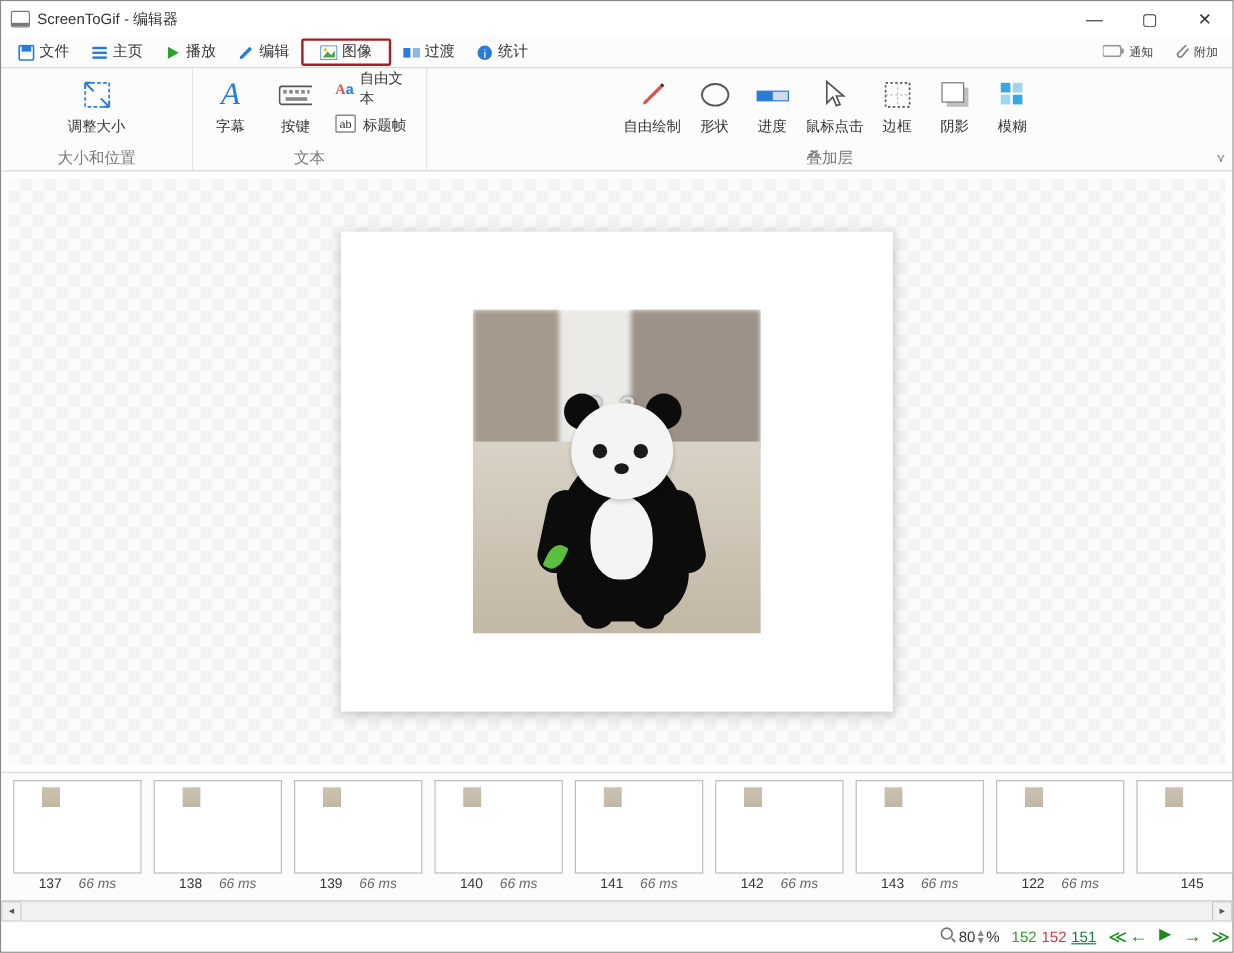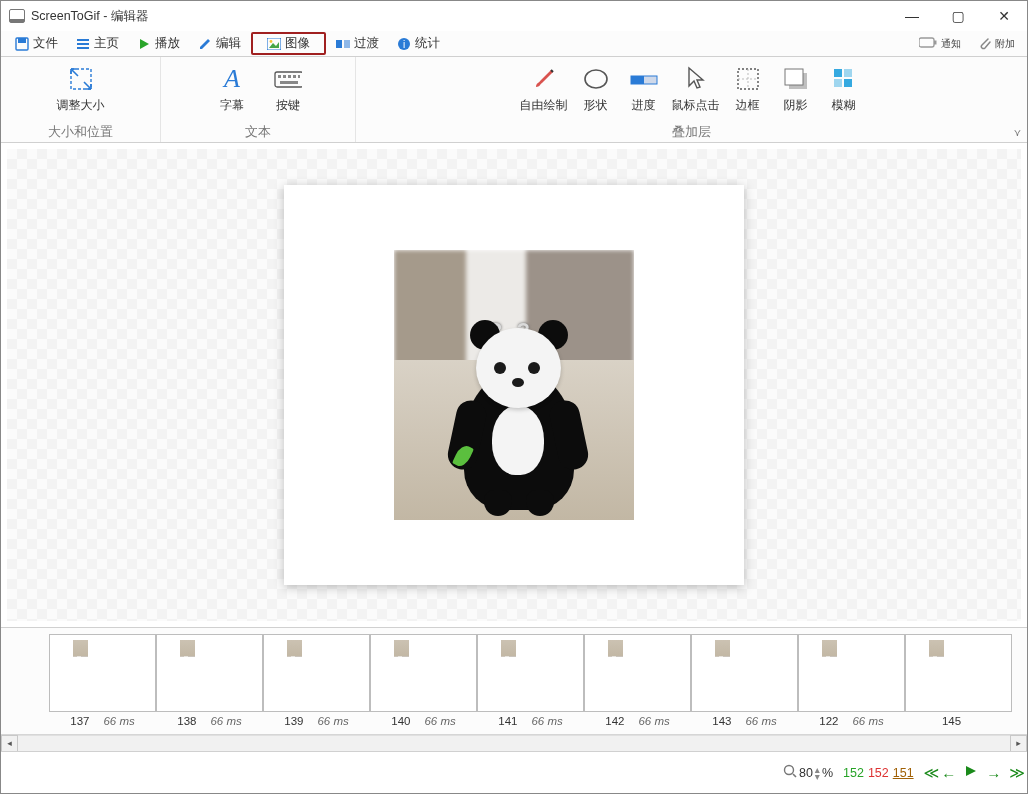--- a/index.html
+++ b/index.html
@@ -60,39 +60,39 @@
   .ear-l { position:absolute; left:76px; top:70px; width:30px; height:30px; background:#0c0c0c; border-radius:50%; }
   .ear-r { position:absolute; left:144px; top:70px; width:30px; height:30px; background:#0c0c0c; border-radius:50%; }
   .eye-l { position:absolute; left:100px; top:112px; width:12px; height:12px; background:#1a1a1a; border-radius:50%; }
   .eye-r { position:absolute; left:134px; top:112px; width:12px; height:12px; background:#1a1a1a; border-radius:50%; }
   .nose { position:absolute; left:118px; top:128px; width:12px; height:9px; background:#1a1a1a; border-radius:50%; }
   .leg-l { position:absolute; left:90px; top:240px; width:28px; height:26px; background:#0c0c0c; border-radius:10px 10px 14px 14px;}
   .leg-r { position:absolute; left:132px; top:240px; width:28px; height:26px; background:#0c0c0c; border-radius:10px 10px 14px 14px;}
   
   
   .frames-row { height:124px; display:flex; flex-direction:column; border-top:1px solid #d0d0d0; background:#fcfcfc; }
-  .frames-scroll { flex:1; display:flex; padding:6px 10px 0; overflow:hidden;margin-left:38px; }
+  .frames-scroll { flex:1; display:flex; gap:10px; padding:6px 10px 0; overflow:hidden; }
   .frame { width:107px; display:flex; flex-direction:column; align-items:center; }
   .thumb-wrap { width:107px; height:78px; border:1px solid #bdbdbd; background:#fff; display:flex; align-items:center; justify-content:center; }
   .thumb { width:60px; height:66px; position:relative; }
   .thumb .photo { width:60px; height:66px; transform-origin:top left; }
   .frame-cap { display:flex; gap:14px; font-size:11.5px; color:#333; padding-top:3px; width:100%; justify-content:center; }
   .frame-cap .ms { color:#666; font-style:italic; }
   .hscroll { height:17px; display:flex; align-items:center; border-top:1px solid #d6d6d6; }
   .hscroll .arrow { width:17px; height:17px; display:flex; align-items:center; justify-content:center; font-size:9px; color:#555; border:1px solid #c8c8c8; background:#f1f1f1;}
   .hscroll .track { flex:1; height:17px; background:#f1f1f1; border-top:1px solid #e0e0e0; border-bottom:1px solid #e0e0e0;}
   
   
-  .status-bar { height:42px; border-top:1px solid #d0d0d0; display:flex; align-items:center; justify-content:flex-end; gap:10px; padding:0 8px; font-size:12.5px; background:#fff;}
+  .status-bar { height:26px; border-top:1px solid #d0d0d0; display:flex; align-items:center; justify-content:flex-end; gap:10px; padding:0 8px; font-size:12.5px; background:#fff;}
   .zoom-box { display:flex; align-items:center; gap:2px; color:#333; }
   .zoom-box .mag { color:#888; }
   .frm-idx { display:flex; gap:4px; }
   .frm-idx .a { color:#27a327; }
   .frm-idx .b { color:#d33; }
-  .frm-idx .c { color:#a16207;text-decoration:underline; }
+  .frm-idx .c { color:#15803d;text-decoration:underline; }
   .nav-arrows { display:flex; gap:8px; }
   .nav-arrows span { color:#1a8a1a; font-size:15px; }
   .nav-arrows span.dbl { letter-spacing:-6px; }
 
   
   .sq { display:inline-block; }
 </style>
 </head>
 <body>
 
@@ -222,20 +222,35 @@
               <rect x="1" y="3" width="28" height="15" rx="2" fill="none" stroke="#555" stroke-width="1.3"></rect>
           <rect x="4" y="6" width="3" height="3" fill="#888"></rect>
               <rect x="9" y="6" width="3" height="3" fill="#888"></rect>
               <rect x="14" y="6" width="3" height="3" fill="#888"></rect>
               <rect x="19" y="6" width="3" height="3" fill="#888"></rect>
               <rect x="24" y="6" width="2" height="3" fill="#888"></rect>
           <rect x="6" y="12" width="18" height="3" fill="#888"></rect>
             </svg>
         </span>
         <span>按键</span>
+      </div>
+      <div class="rbtn-col">
+        <div class="rbtn-small">
+          <span style="color:#d9534f;font-family:Georgia;font-weight:bold">A<span style="color:#2a7bd6">a</span></span>
+          <span>自由文本</span>
+        </div>
+        <div class="rbtn-small">
+          <span>
+            <svg width="18" height="16">
+                <rect x="1" y="1" width="16" height="14" rx="1" fill="#fff" stroke="#888" stroke-width="1.2"></rect>
+                <text x="9" y="12" text-anchor="middle" font-size="9" fill="#333">ab</text>
+              </svg>
+          </span>
+          <span>标题帧</span>
+        </div>
       </div>
     </div>
     <div class="ribbon-group-label">文本</div>
   </div>
 
   <div class="ribbon-group" style="flex:1;border-right:none">
     <div class="ribbon-group-body" style="gap:0">
       <div class="rbtn-large">
         <span class="ricon">
           <svg width="26" height="26">

